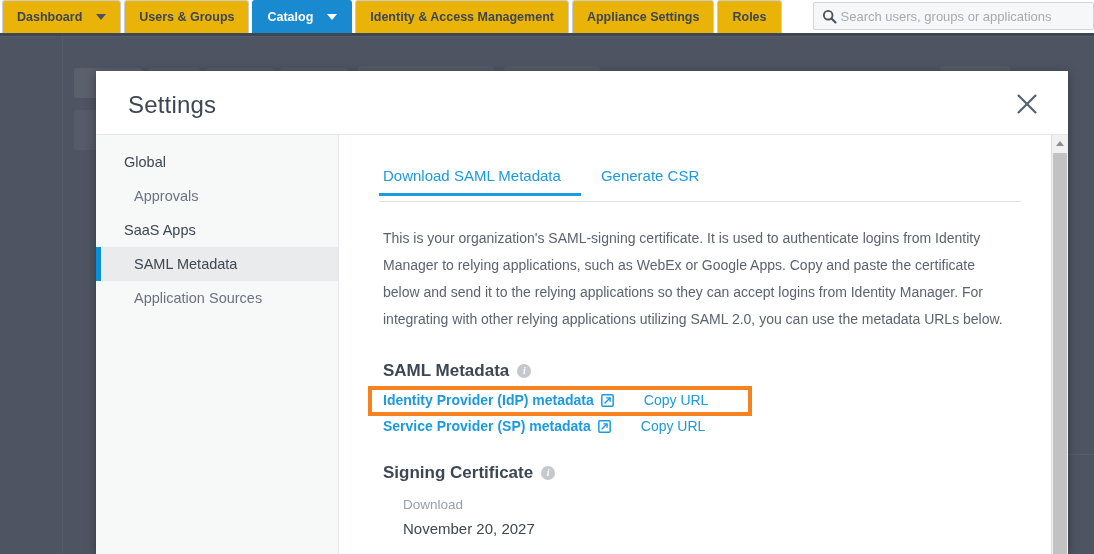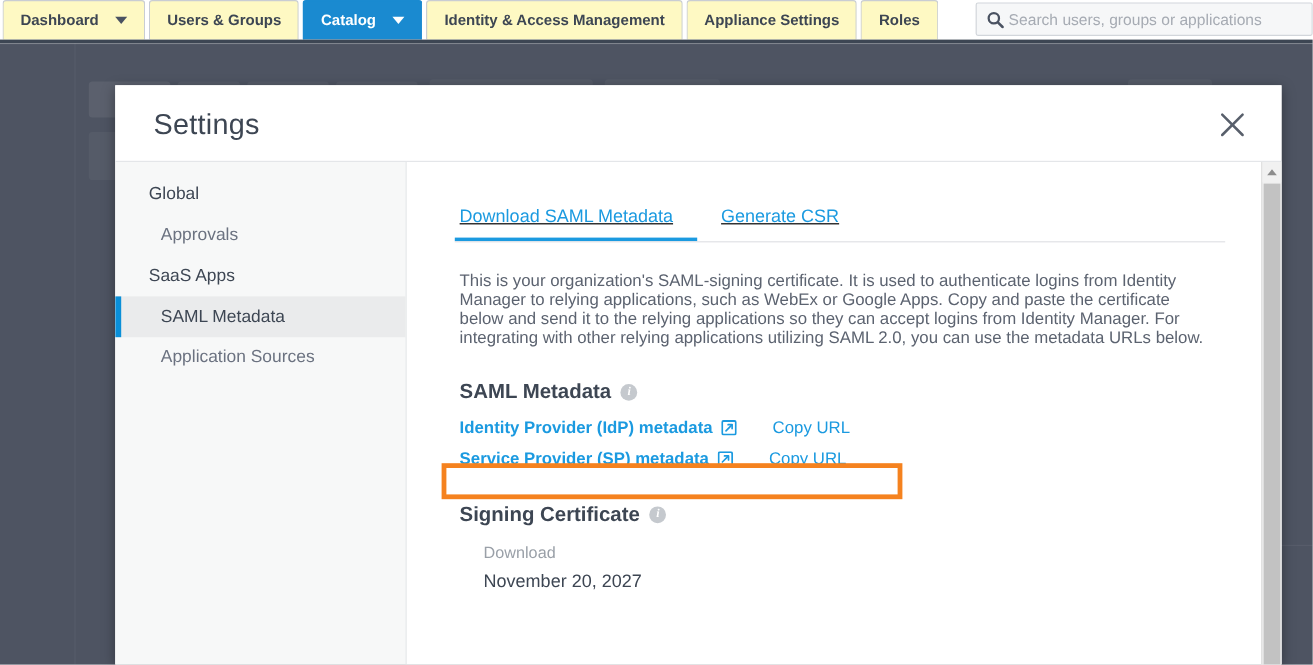--- a/index.html
+++ b/index.html
@@ -41,21 +41,21 @@
   }
 
   .nav-tab {
     position: relative;
     height: 33px;
     display: flex;
     align-items: center;
     gap: 14px;
     padding: 0 14px;
     margin-right: 3px;
-    background: #fef9c3;
+    background: #eab308;
     border: 1px solid #c9cdd3;
     border-bottom: none;
     border-radius: 3px 3px 0 0;
     font-size: 12.5px;
     font-weight: bold;
     color: #3d4653;
     white-space: nowrap;
     cursor: pointer;
   }
   .nav-tab.active {
@@ -204,23 +204,22 @@
     flex: 1;
     background: #ffffff;
     overflow: hidden;
   }
 
   .tabs {
     position: relative;
     margin: 26px 0 0 40px;
     height: 40px;
     display: flex;
-    align-items: flex-end;
+    align-items: center;
     gap: 0;
-    text-decoration: underline;
   }
   .tab {
     position: relative;
     font-size: 15px;
     color: #1b9ae0;
     padding: 0 20px 12px 20px;
     cursor: pointer;
     white-space: nowrap;
   }
   .tab:first-child { padding-left: 4px; }
@@ -237,21 +236,21 @@
     top: 66px;
     width: 642px;
     height: 1px;
     background: #e0e2e5;
   }
 
   .intro {
     margin: 24px 40px 14px 44px;
     width: 620px;
     font-size: 14px;
-    line-height: 16px;
+    line-height: 27px;
     color: #5c6370;
   }
 
   .section-head {
     display: flex;
     align-items: center;
     gap: 8px;
     margin: 28px 0 0 44px;
     font-size: 17px;
     font-weight: bold;

